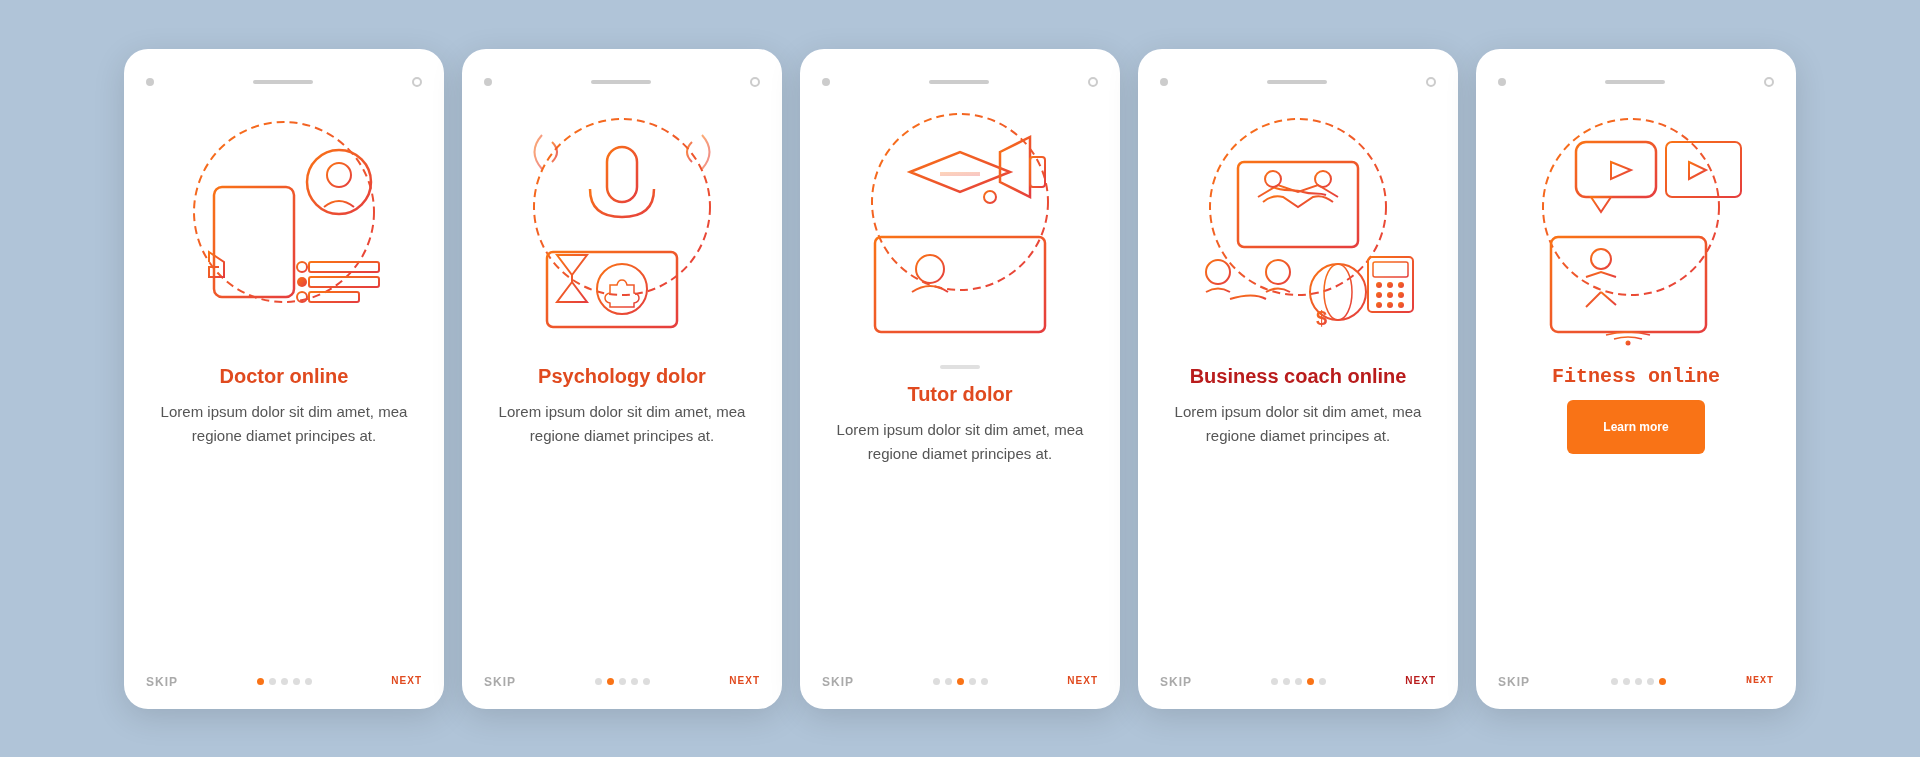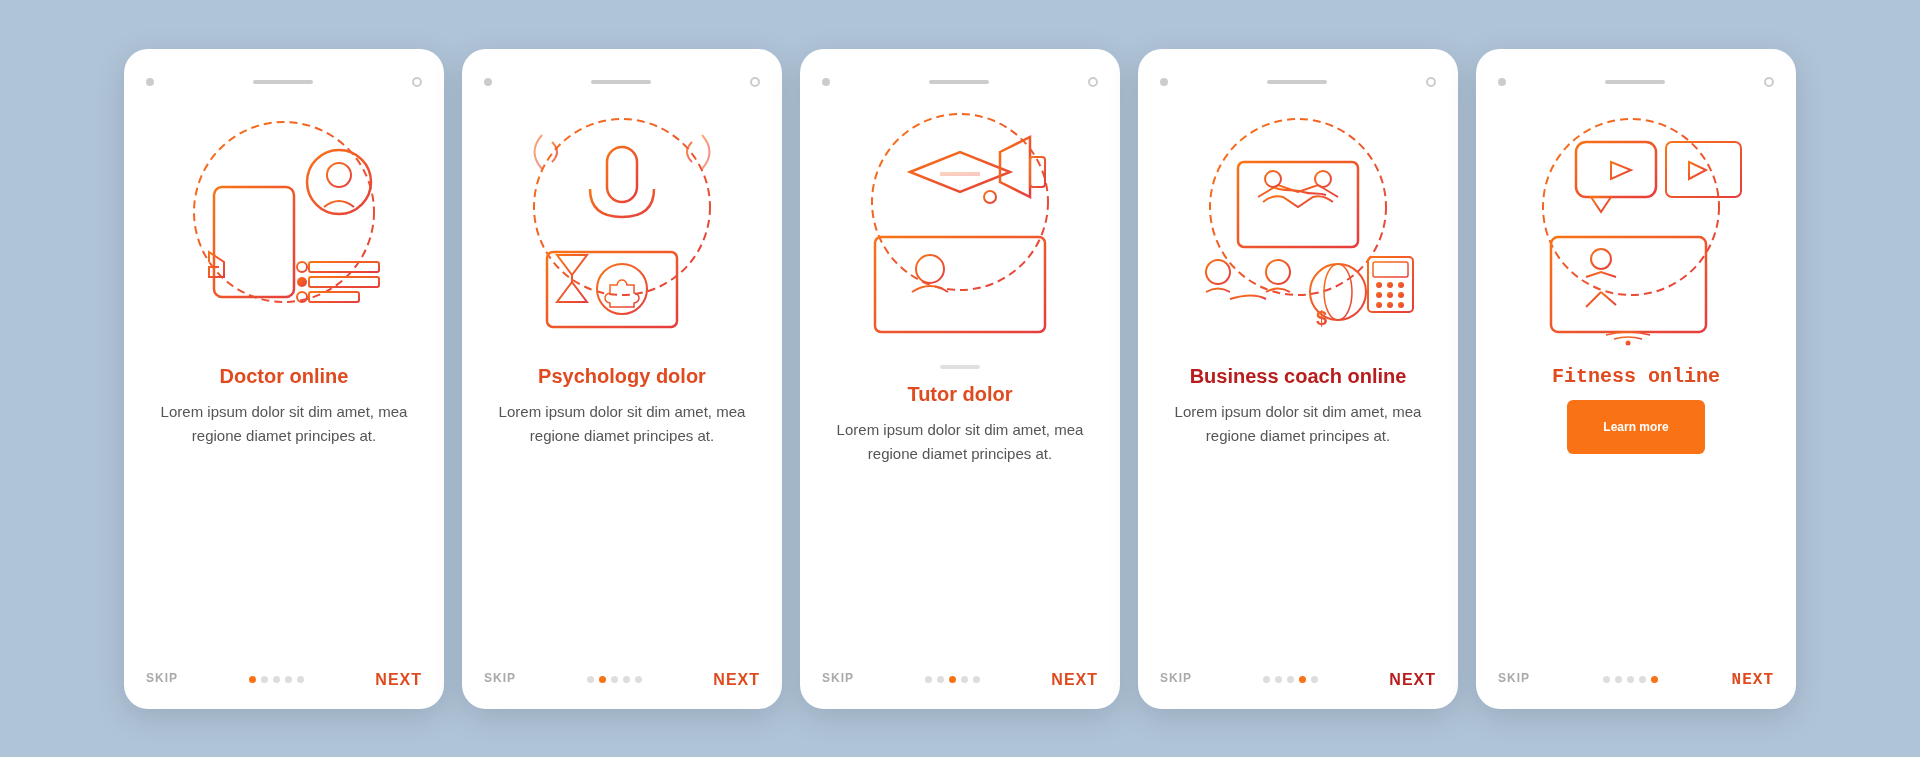--- a/index.html
+++ b/index.html
@@ -110,21 +110,21 @@
     }
 
     .footer-skip {
       font-size: 12px;
       font-weight: 700;
       color: #aaa;
       letter-spacing: 1px;
     }
 
     .footer-next {
-      font-size: 16px;
+      font-size: 10px;
       font-weight: 700;
       letter-spacing: 1px;
     }
 
     .dot-row {
       display: flex;
       gap: 5px;
       align-items: center;
     }
 

